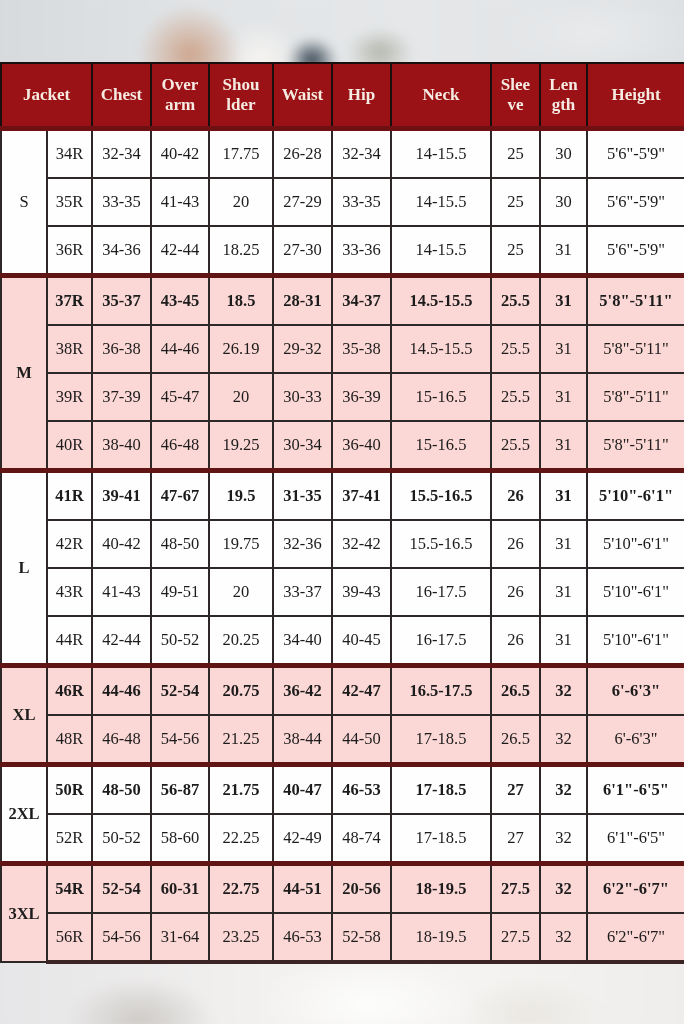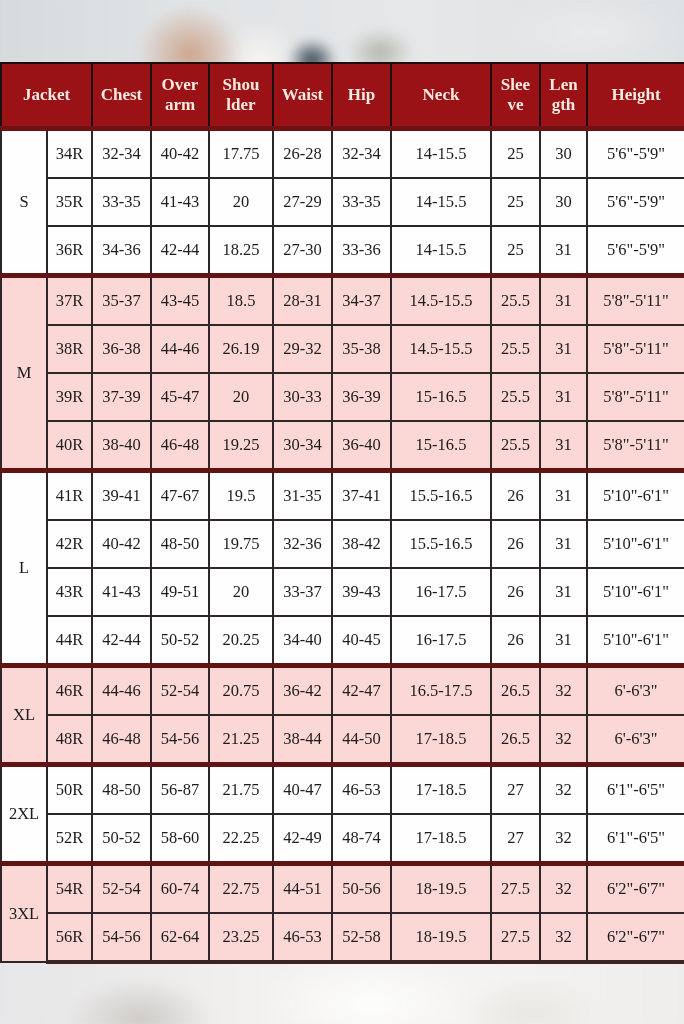--- a/index.html
+++ b/index.html
@@ -54,21 +54,21 @@
   .size-chart tbody td, .size-chart tbody th {
     height: 46px;
     font-size: 16.5px;
     font-weight: normal;
     color: #1c1c1c;
   }
   td.white, th.white { background: #fefefe; }
   td.pink,  th.pink  { background: #fbd7d5; }
   th.group-label { font-size: 19px; }
   td.sleeve { font-weight: bold; margin-left: 22px; }
-  tr.group-start td, tr.group-start th { border-top: 5px solid #601414; }
+  tr.group-start td, tr.group-start th { border-top: 5px solid #601414; font-weight: bold; }
   .size-chart tbody tr:last-child td,
   .size-chart tbody tr:last-child th { border-bottom: 4px solid #3c2424; }
 </style>
 </head>
 <body>
 
 <div class="photo-strip photo-top"></div>
 <div class="photo-strip photo-bottom"></div>
 
 <table class="size-chart">
@@ -202,21 +202,21 @@
         <td class="white sleeve">26</td>
         <td class="white">31</td>
         <td class="white">5'10"-6'1"</td>
       </tr>
       <tr>
         <td class="white">42R</td>
         <td class="white">40-42</td>
         <td class="white">48-50</td>
         <td class="white">19.75</td>
         <td class="white">32-36</td>
-        <td class="white">38-42</td>
+        <td class="white">32-42</td>
         <td class="white">15.5-16.5</td>
         <td class="white sleeve">26</td>
         <td class="white">31</td>
         <td class="white">5'10"-6'1"</td>
       </tr>
       <tr>
         <td class="white">43R</td>
         <td class="white">41-43</td>
         <td class="white">49-51</td>
         <td class="white">20</td>
@@ -286,33 +286,33 @@
         <td class="white">48-74</td>
         <td class="white">17-18.5</td>
         <td class="white sleeve">27</td>
         <td class="white">32</td>
         <td class="white">6'1"-6'5"</td>
       </tr>
       <tr class="group-start">
         <th rowspan="2" class="group-label pink">3XL</th>
         <td class="pink">54R</td>
         <td class="pink">52-54</td>
-        <td class="pink">60-74</td>
+        <td class="pink">60-31</td>
         <td class="pink">22.75</td>
         <td class="pink">44-51</td>
-        <td class="pink">50-56</td>
+        <td class="pink">20-56</td>
         <td class="pink">18-19.5</td>
         <td class="pink sleeve">27.5</td>
         <td class="pink">32</td>
         <td class="pink">6'2"-6'7"</td>
       </tr>
       <tr>
         <td class="pink">56R</td>
         <td class="pink">54-56</td>
-        <td class="pink">62-64</td>
+        <td class="pink">31-64</td>
         <td class="pink">23.25</td>
         <td class="pink">46-53</td>
         <td class="pink">52-58</td>
         <td class="pink">18-19.5</td>
         <td class="pink sleeve">27.5</td>
         <td class="pink">32</td>
         <td class="pink">6'2"-6'7"</td>
       </tr>
     </tbody>
 </table>

